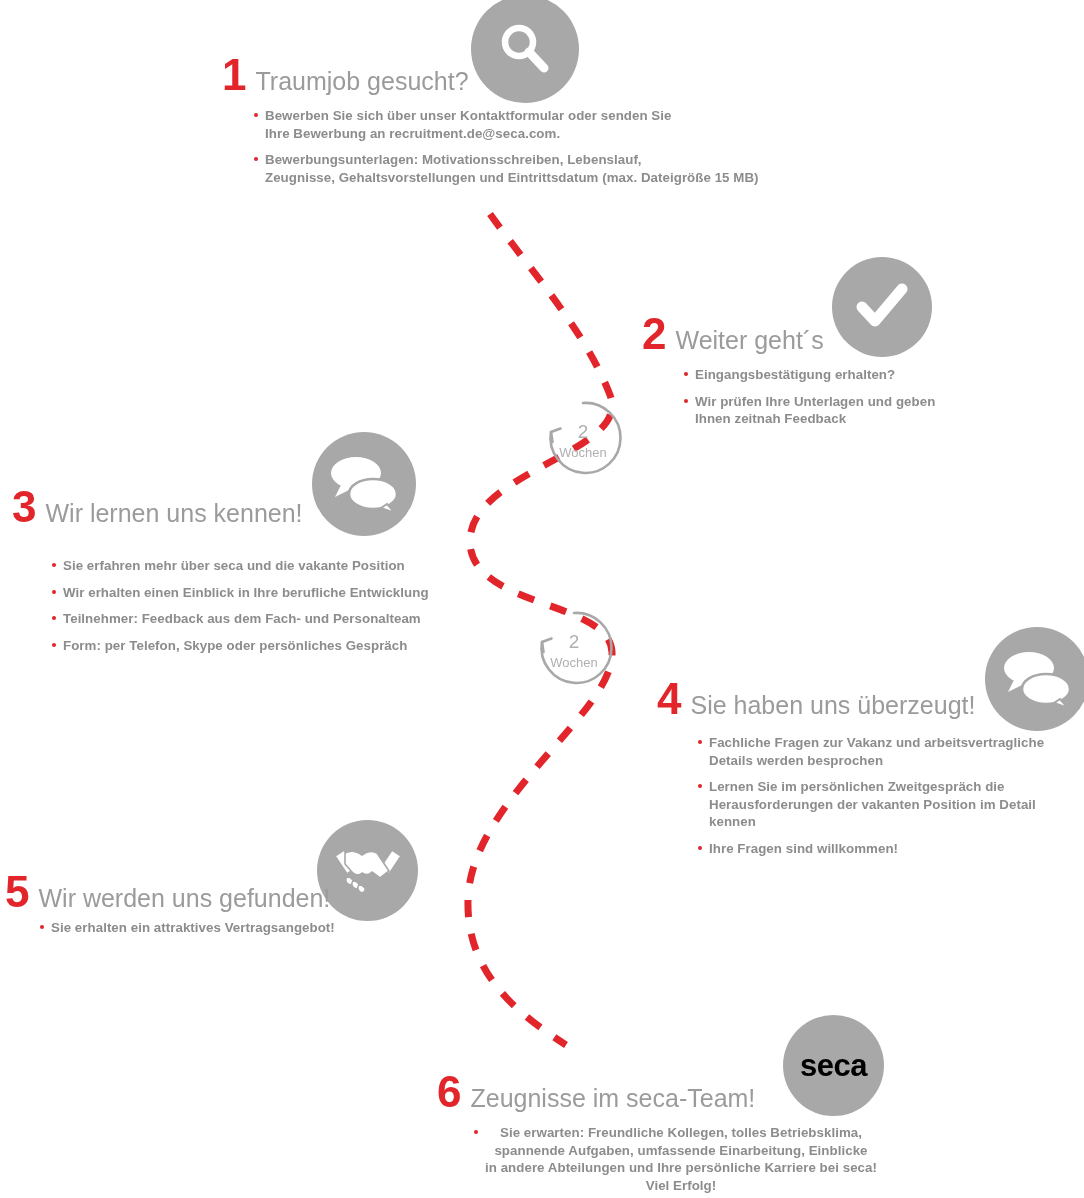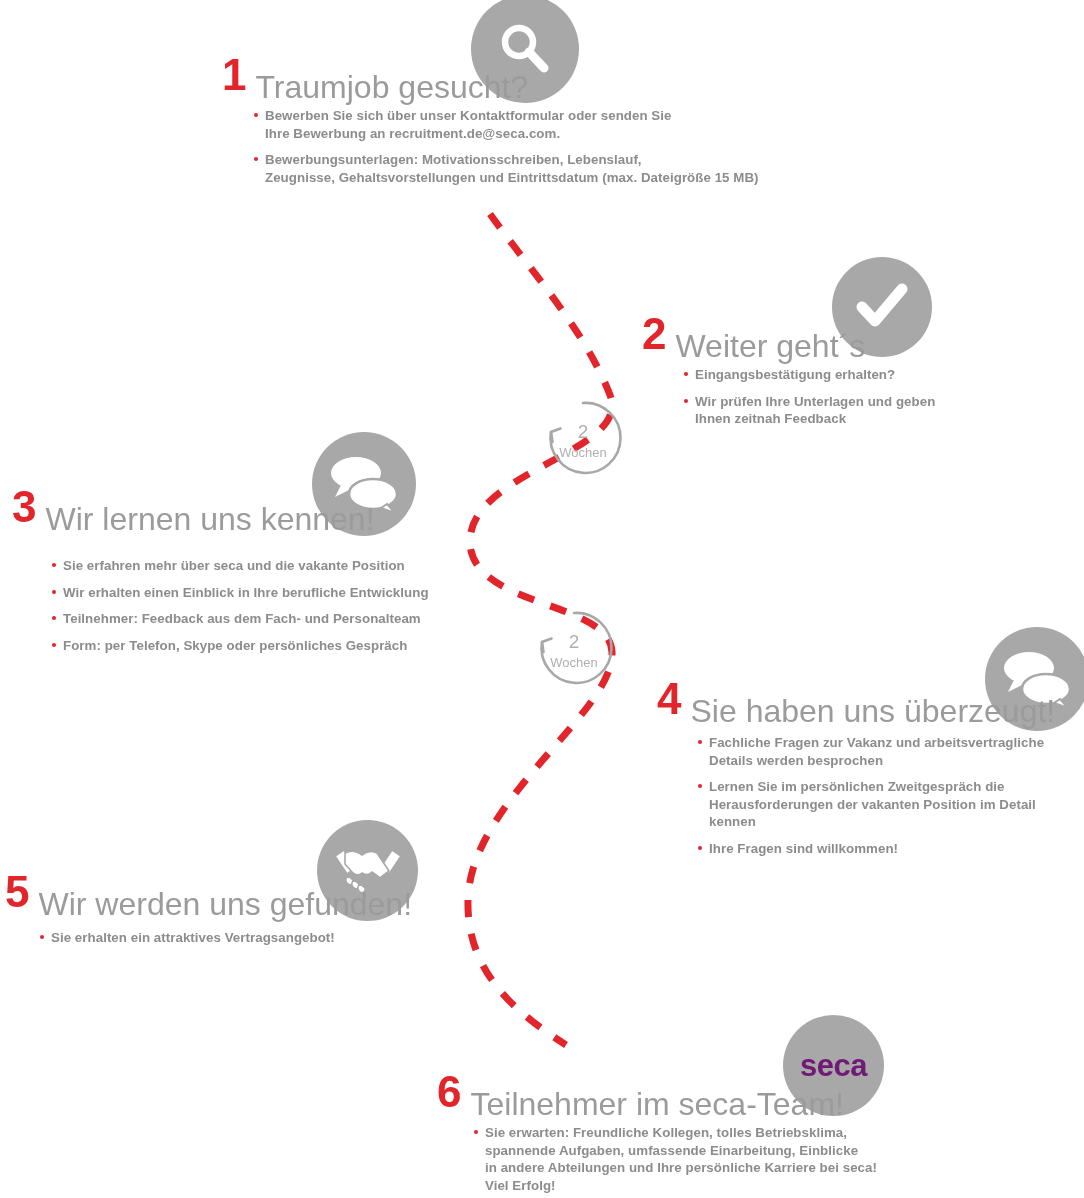--- a/index.html
+++ b/index.html
@@ -22,27 +22,27 @@
   .step-head { display:flex; align-items:flex-end; }
   .step-num {
     color:#e1252b;
     font-size:44px;
     font-weight:bold;
     line-height:40px;
     letter-spacing:-1px;
   }
   .step-title {
     color:#9b9b9b;
-    font-size:32px;
+    font-size:25px;
     font-weight:normal;
     line-height:30px;
     white-space:nowrap;
     margin-left:10px;
     position:relative;
-    top:7px;
+    top:1px;
   }
   .bullets { list-style:none; margin-top:12px; }
   .bullets li {
     position:relative;
     color:#8c8c8c;
     font-size:13.3px;
     font-weight:bold;
     line-height:17.5px;
     padding-left:11px;
     margin-bottom:9px;
@@ -62,21 +62,21 @@
   .icon-circle {
     position:absolute;
     border-radius:50%;
     background:#a8a8a8;
     display:flex;
     align-items:center;
     justify-content:center;
   }
   .icon-circle svg { display:block; }
   .seca-word {
-    color:#701a75;
+    color:#000000;
     font-size:31px;
     font-weight:bold;
     letter-spacing:-0.5px;
     line-height:1;
     font-family:"Liberation Sans", sans-serif;
   }
 
   
   .wk-num { fill:#b0b0b0; font-size:19px; font-family:"Liberation Sans", sans-serif; }
   .wk-lbl { fill:#b0b0b0; font-size:13px; font-family:"Liberation Sans", sans-serif; }
@@ -206,28 +206,28 @@
       <li>Lernen Sie im persönlichen Zweitgespräch die<br>Herausforderungen der vakanten Position im Detail<br>kennen</li>
       <li>Ihre Fragen sind willkommen!</li>
     </ul>
   </div>
 
   <div class="step" style="left:5px; top:872px;">
     <div class="step-head">
       <span class="step-num">5</span>
       <span class="step-title">Wir werden uns gefunden!</span>
     </div>
-    <ul class="bullets" style="margin-left:35px; margin-top:17px;">
+    <ul class="bullets" style="margin-left:35px; margin-top:7px;">
       <li>Sie erhalten ein attraktives Vertragsangebot!</li>
     </ul>
   </div>
 
   <div class="step" style="left:437px; top:1072px;">
     <div class="step-head">
       <span class="step-num">6</span>
-      <span class="step-title">Teilnehmer im seca-Team!</span>
-    </div>
-    <ul class="bullets" style="margin-left:37px; ">
+      <span class="step-title">Zeugnisse im seca-Team!</span>
+    </div>
+    <ul class="bullets" style="margin-left:37px; text-align:center;">
       <li>Sie erwarten: Freundliche Kollegen, tolles Betriebsklima,<br>spannende Aufgaben, umfassende Einarbeitung, Einblicke<br>in andere Abteilungen und Ihre persönliche Karriere bei seca!<br>Viel Erfolg!</li>
     </ul>
   </div>
 
 </div>
 
 </body></html>

